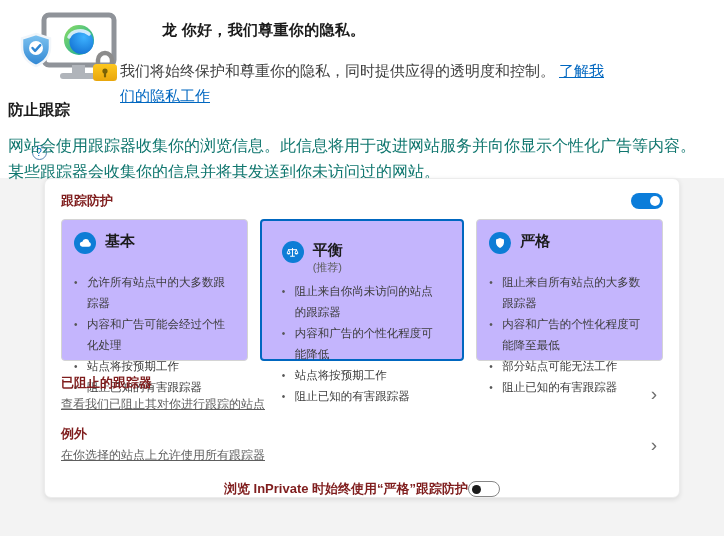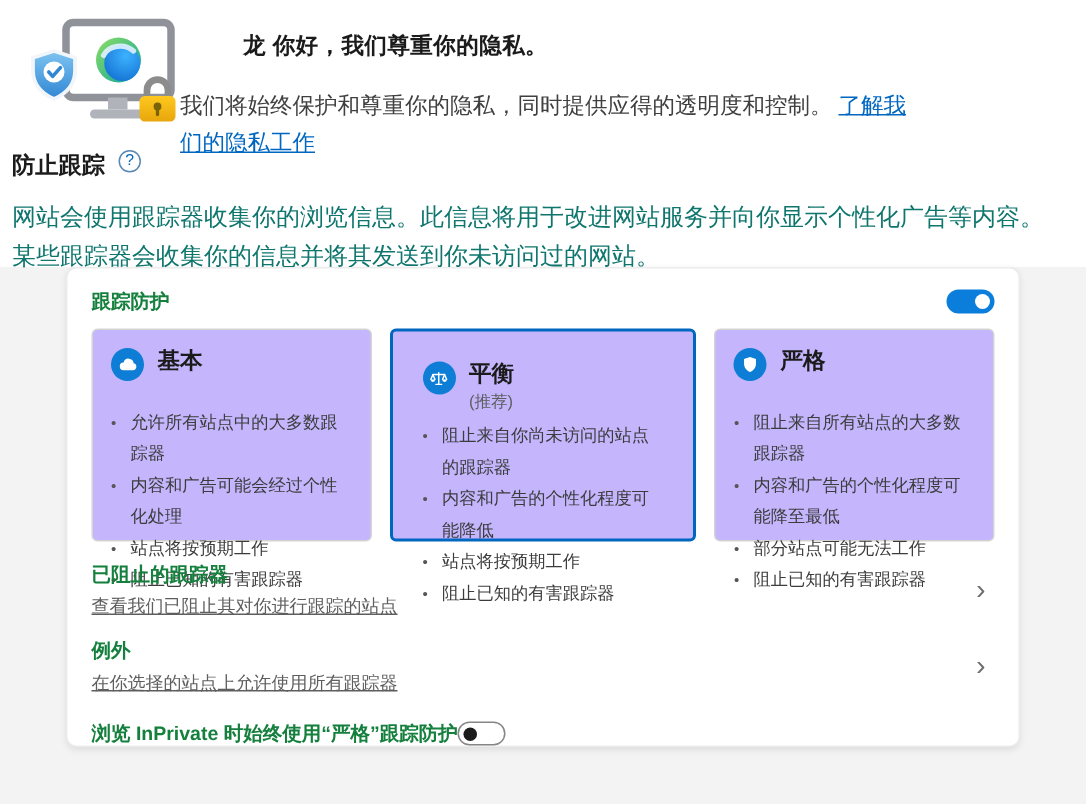--- a/index.html
+++ b/index.html
@@ -9,32 +9,32 @@
   .top-band { position:absolute; left:0; top:0; width:724px; height:178px; background:#ffffff; }
 
   
   .illus { position:absolute; left:14px; top:12px; }
   .greet { position:absolute; left:120px; top:21px; width:492px; }
   .greet-title { font-size:15px; font-weight:bold; letter-spacing:.3px;margin-left:42px; }
   .greet-body { margin-top:19px; font-size:15px; line-height:1.65; color:#404040; }
   .link { color:#0067c0; text-decoration:underline; cursor:pointer; margin-left:4px; }
 
   
-  .section-head { position:absolute; left:8px; top:100px; display:flex; align-items:flex-start; gap:9px; }
+  .section-head { position:absolute; left:8px; top:100px; display:flex; align-items:center; gap:24px;flex-direction:column; }
   .section-title { font-size:15.5px; font-weight:bold; }
   .help { width:15px; height:15px; border-radius:50%; border:1px solid #5b87b5; color:#0067c0;
           font-size:10.5px; line-height:1; display:inline-flex; align-items:center; justify-content:center; cursor:pointer; }
   .desc { position:absolute; left:8px; top:133px; width:700px; font-size:16px; line-height:1.62; color:#0f766e; }
 
   
   .panel { position:absolute; left:44px; top:178px; width:636px; height:320px; background:#fff;
            border:1px solid #ececec; border-radius:7px; box-shadow:0 1.5px 5px rgba(0,0,0,.09);
            padding:12px 16px; }
   .toggle-row { display:flex; justify-content:space-between; align-items:center; height:20px; margin-bottom:8px; }
-  .row-title { font-size:13px; font-weight:bold; color:#15803d; }
+  .row-title { font-size:13px; font-weight:bold; color:#7f1d1d; }
   .row-sub { font-size:12px; color:#5e5e5e; margin-top:4px;text-decoration:underline; }
 
   
   .toggle { position:relative; width:32px; height:16px; border-radius:9px; cursor:pointer; flex:0 0 auto; }
   .toggle.on { background:#0b7dda; }
   .toggle.on .knob { position:absolute; right:3px; top:3px; width:10px; height:10px; border-radius:50%; background:#fff; }
   .toggle.off { background:#fff; border:1px solid #868686; }
   .toggle.off .knob { position:absolute; left:3px; top:2.5px; width:9px; height:9px; border-radius:50%; background:#1b1b1b; }
 
   
@@ -47,21 +47,21 @@
   .card-title { font-size:15px; font-weight:bold; line-height:1.25; display:block; }
   .card-sub { font-size:11px; color:#5e5e5e; display:block; }
   .benefits { list-style:none; margin-top:6px; }
   .benefits li { display:flex; font-size:11.5px; color:#3c3c3c; line-height:21px; }
   .dot { width:13px; color:#565656; flex:0 0 auto; font-size:10px; }
 
   
   .nav-row { display:flex; justify-content:space-between; align-items:center; margin-top:12px; cursor:pointer; }
   .nav-row.first { margin-top:13px; }
   .chev { font-size:19px; color:#6e6e6e; font-weight:400; line-height:1; padding-right:6px; }
-  .inprivate-row { display:flex; justify-content:flex-start; align-items:center; margin-top:16px; }
+  .inprivate-row { display:flex; justify-content:center; align-items:center; margin-top:16px; }
 </style>
 </head>
 <body>
 
 <div class="page">
   <div class="top-band"></div>
 
   <svg class="illus" width="106" height="80" viewBox="0 0 106 80">
     <defs>
       <linearGradient id="gGreen" x1="0" y1="0" x2="1" y2="1">

